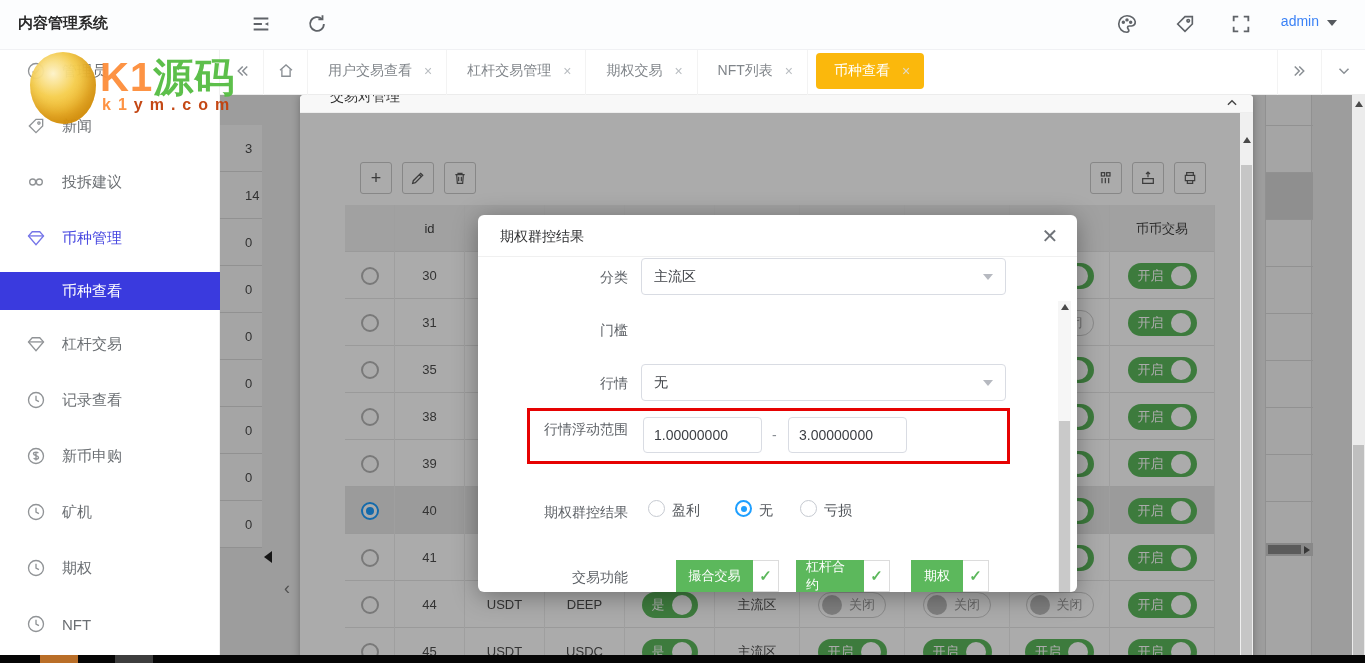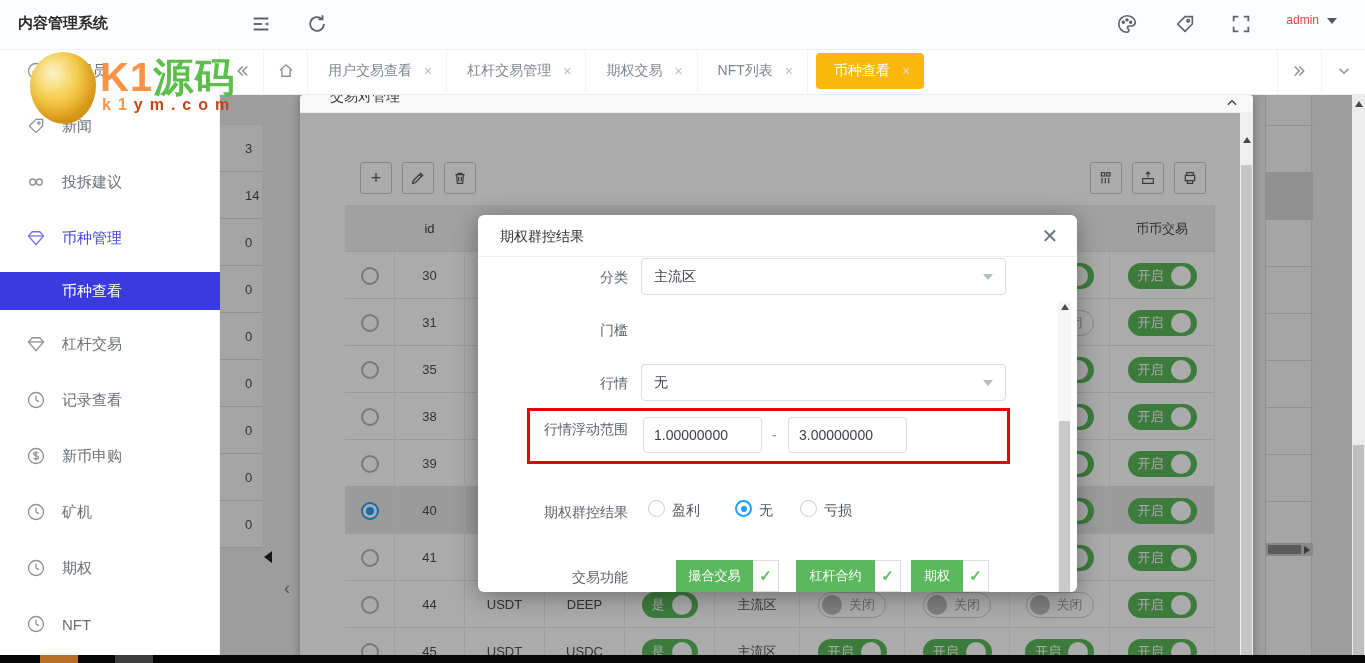--- a/index.html
+++ b/index.html
@@ -4,21 +4,21 @@
 <style>
   * { margin:0; padding:0; box-sizing:border-box; }
   html,body { width:1365px; height:663px; overflow:hidden; background:#fff;
               font-family:"Liberation Sans", sans-serif; }
 
   
   #topbar { position:absolute; left:0; top:0; width:1365px; height:50px;
             background:#fcfdfe; border-bottom:1px solid #f0f1f4; z-index:40;padding-left:16px; }
   #app-title { position:absolute; left:18px; top:14px; font-size:15px; font-weight:bold; color:#2b2b2b; }
   .tb-icon { position:absolute; top:13px; width:22px; height:22px; color:#5f6368; cursor:pointer; }
-  #admin-box { position:absolute; right:28px; top:13px; color:#ef4444; font-size:12px; cursor:pointer; }
+  #admin-box { position:absolute; right:28px; top:13px; color:#3b82f6; font-size:14px; cursor:pointer; }
   #admin-caret { display:inline-block; width:0; height:0; border-left:5px solid transparent;
                  border-right:5px solid transparent; border-top:6px solid #55595e; margin-left:8px; }
 
   
   #tabbar { position:absolute; left:220px; top:47px; width:1145px; height:48px; background:#fff;
             border-bottom:1px solid #ececec; z-index:35; display:flex; align-items:center; }
   .tab-nav-btn { width:44px; height:48px; display:flex; align-items:center; justify-content:center;
                  color:#8a8f94; cursor:pointer; border-right:1px solid #f3f3f3; flex:none; }
   .tab-nav-right { border-right:none; border-left:1px solid #f3f3f3; }
   #tab-list { display:flex; height:48px; align-items:center; flex:none; }
@@ -724,21 +724,21 @@
         <span class="m-radio-label" style="left: 346px; top: 245px;">亏损</span>
       </div>
 
     <span class="form-label" style="left:66px; top:310px">交易功能</span>
     <div id="feat-zone">
         <div class="feat-group" style="left: 167px;">
           <span class="feat-btn" style="width: 77px;">撮合交易</span>
           <span class="feat-check">✓</span>
         </div>
         <div class="feat-group" style="left: 287px;">
-          <span class="feat-btn" style="width: 79px;">杠杆合约</span>
+          <span class="feat-btn" style="width: 68px;">杠杆合约</span>
           <span class="feat-check">✓</span>
         </div>
         <div class="feat-group" style="left: 402px;">
           <span class="feat-btn" style="width: 52px;">期权</span>
           <span class="feat-check">✓</span>
         </div>
       </div>
 
     <div id="modal-vscroll">
       <span class="sb-up" style="top:3px"></span>

